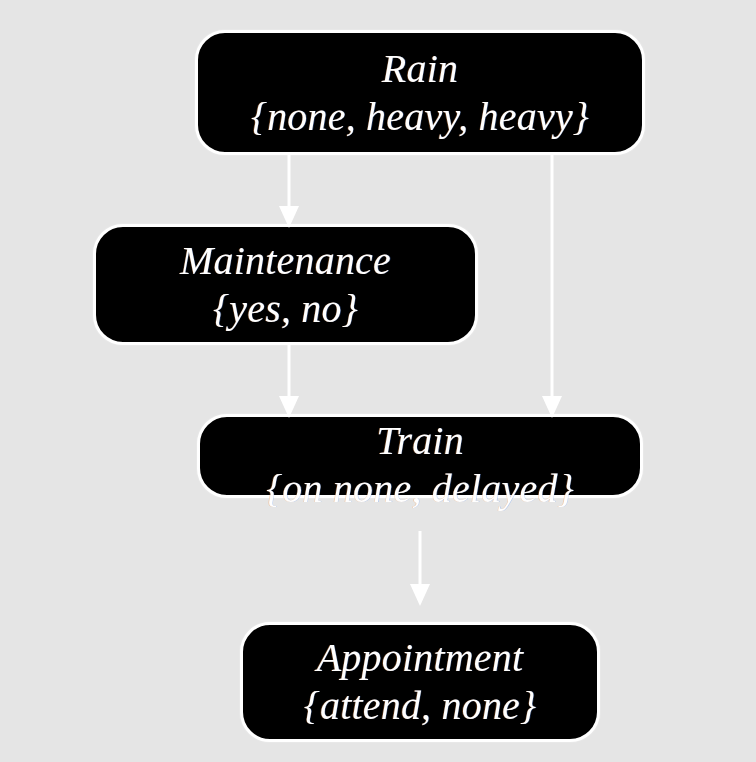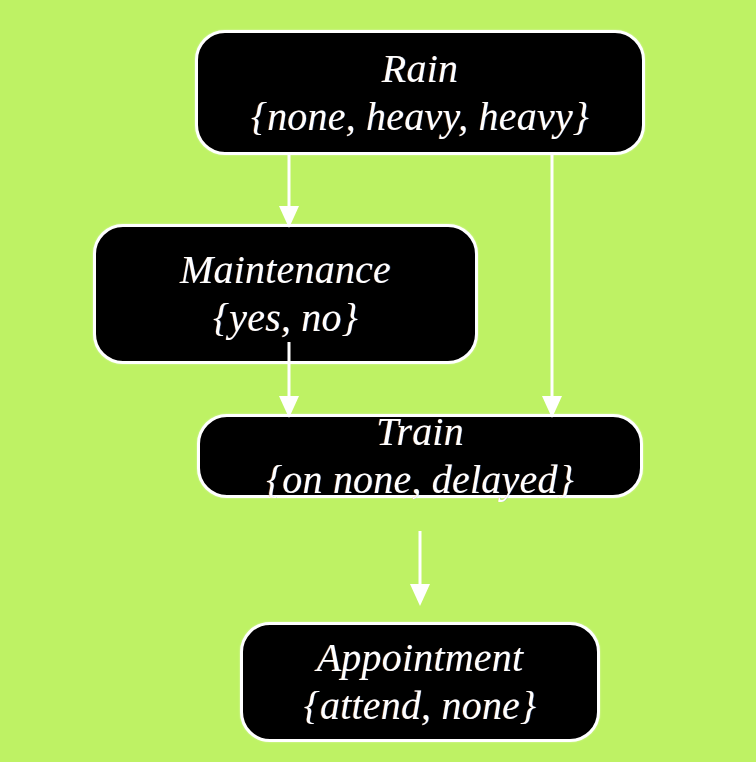--- a/index.html
+++ b/index.html
@@ -11,21 +11,21 @@
     width: 756px;
     height: 762px;
     overflow: hidden;
     font-family: "Liberation Serif", "DejaVu Serif", serif;
   }
 
   #canvas {
     position: relative;
     width: 756px;
     height: 762px;
-    background: #bef264;
+    background: #e5e5e5;
   }
 
   
   .node {
     position: absolute;
     box-sizing: border-box;
     background: #000000;
     border: 3px solid #ffffff;
     border-radius: 30px;
     display: flex;
@@ -44,22 +44,22 @@
     white-space: nowrap;
     text-align: center;
     letter-spacing: 0.2px;
     text-shadow:
       -0.6px 0 0 rgba(255,150,60,0.35),
        0.6px 0 0 rgba(90,150,255,0.35);
   }
 
   
   #node-rain        { left: 195px; top: 30px;  width: 450px; height: 125px; }
-  #node-maintenance { left: 93px;  top: 224px; width: 385px; height: 140px; justify-content: center; }
-  #node-train       { left: 197px; top: 414px; width: 446px; height: 84px; }
+  #node-maintenance { left: 93px;  top: 224px; width: 385px; height: 121px; justify-content: center; }
+  #node-train       { left: 197px; top: 414px; width: 446px; height: 84px; justify-content: space-between; }
   #node-appointment { left: 240px; top: 602px; width: 360px; height: 120px; margin-top: 20px; }
 
   
   .edge {
     position: absolute;
   }
   .edge svg {
     display: block;
     overflow: visible;
   }

